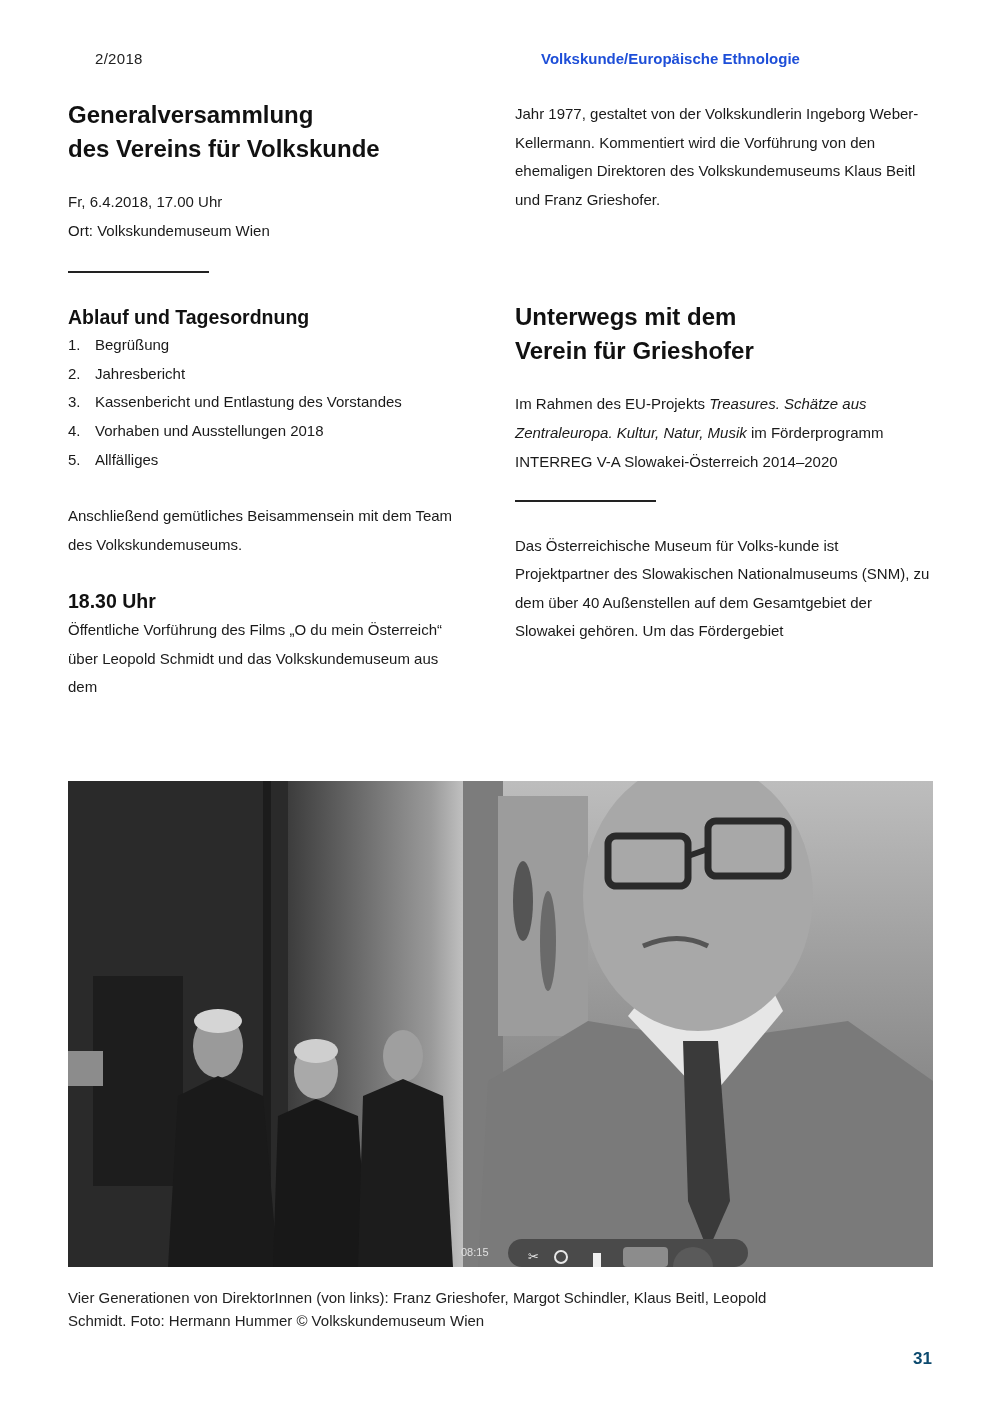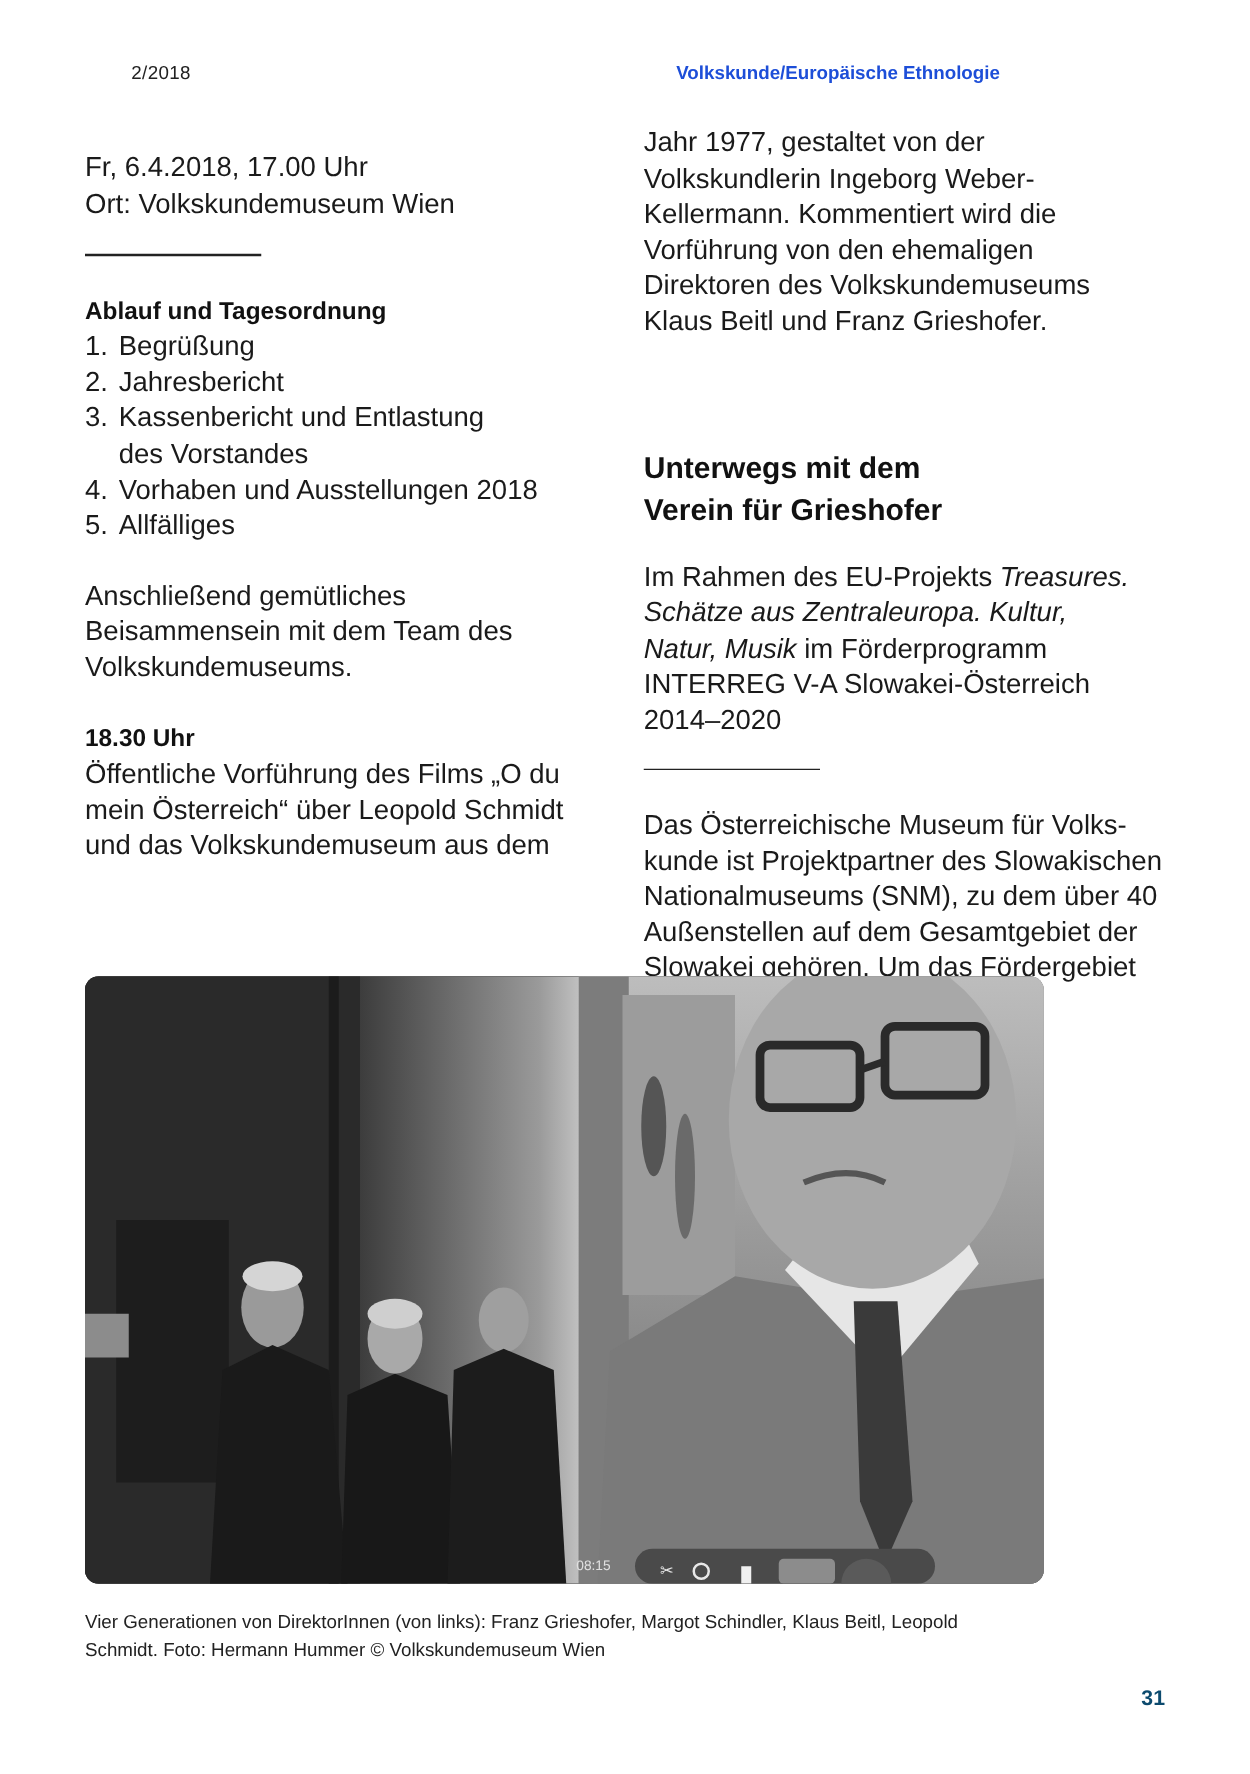--- a/index.html
+++ b/index.html
@@ -6,62 +6,66 @@
     html, body { width: 1000px; height: 1419px; background: #ffffff; }
     body {
       position: relative;
       font-family: "Liberation Sans", "DejaVu Sans", sans-serif;
       color: #111111;
       overflow: hidden;
     }
     .abs { position: absolute; }
 
     
-    .issue { left: 95px; top: 50px; font-size: 15px; letter-spacing: 0.3px; color: #222; margin-left: 10px; }
+    .issue { left: 95px; top: 50px; font-size: 15px; letter-spacing: 0.3px; color: #222; }
     .journal { left: 541px; top: 50px; font-size: 15px; font-weight: bold; color: #1d4ed8; }
 
     .col { position: absolute; width: 420px; }
     .col-left { left: 68px; top: 98px; }
     .col-right { left: 515px; top: 100px; width: 420px; }
 
     h2.title {
       font-size: 24px; font-weight: bold; line-height: 34px; color: #111;
     }
     p.body, li, .body {
-      font-size: 22px; line-height: 28.6px; color: #1a1a1a; font-weight: normal;
+      font-size: 15px; line-height: 28.6px; color: #1a1a1a; font-weight: normal;
     }
     .rule { height: 1.5px; width: 141px; background: #222; }
 
     .subhead { font-size: 19.5px; font-weight: bold; line-height: 28.6px; color: #111; }
 
     ol.agenda { list-style: none; }
     ol.agenda li { display: flex; }
     ol.agenda li .num { width: 27px; flex: 0 0 27px; }
     ol.agenda li .txt { flex: 1; }
 
     em { font-style: italic; }
 
     
     .photo {
-      position: absolute; left: 68px; top: 781px; width: 767px; height: 486px;
-      background: #2a2a2a; overflow: hidden; border-radius: 11px;
+      position: absolute; left: 68px; top: 781px; width: 865px; height: 486px;
+      background: #2a2a2a; overflow: hidden;
     }
     .caption {
       position: absolute; left: 68px; top: 1286px; width: 700px;
       font-size: 15px; line-height: 23px; color: #222;
     }
     .page-num { position: absolute; right: 68px; top: 1349px; font-size: 17px; font-weight: bold; color: #0c4a6e; }
   </style>
 </head>
 <body>
 
 <div class="abs issue">2/2018</div>
 <div class="abs journal">Volkskunde/Europäische Ethnologie</div>
 
 <div class="col col-left">
+  <h2 class="title">
+    <span>Generalversammlung</span><br>
+    <span>des Vereins für Volkskunde</span>
+  </h2>
   <div style="height:22px"></div>
   <p class="body">Fr, 6.4.2018, 17.00 Uhr</p>
   <p class="body">Ort: Volkskundemuseum Wien</p>
   <div style="height:26px"></div>
   <div class="rule"></div>
   <div style="height:30px"></div>
   <div class="subhead">Ablauf und Tagesordnung</div>
   <ol class="agenda">
     <li>
         <span class="num">1.</span>

